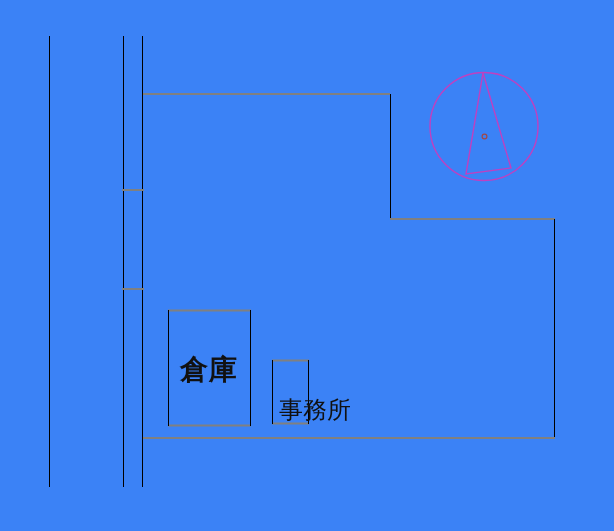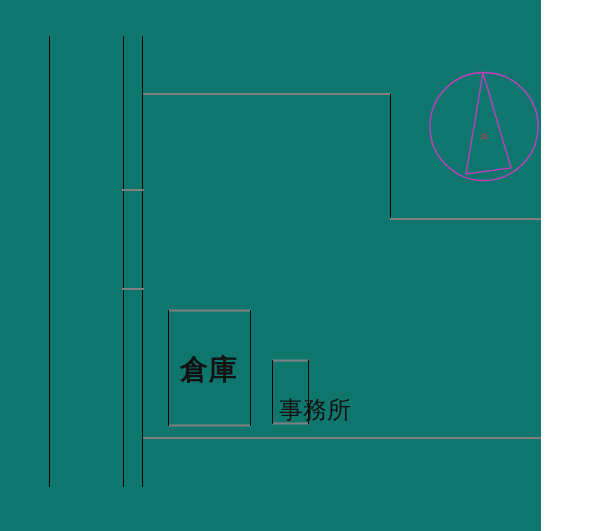--- a/index.html
+++ b/index.html
@@ -2,23 +2,23 @@
 <html><head>
 <meta charset="utf-8">
 <style>
   html, body {
     margin: 0;
     padding: 0;
     background: #ffffff;
   }
   .canvas {
     position: relative;
-    width: 541px;
+    width: 614px;
     height: 531px;
-    background: #0f766e;
+    background: #3b82f6;
     overflow: hidden;
     font-family: "Liberation Sans", "DejaVu Sans", sans-serif;
   }
   svg { position: absolute; left: 0; top: 0; }
   
   .h-line { stroke: #808080; stroke-width: 2; fill: none; }
   .v-line { stroke: #000000; stroke-width: 1; fill: none; }
   .shape  { fill: none; stroke-width: 1.4; }
   .dot    { fill: none; stroke-width: 1.2; }
   text {

